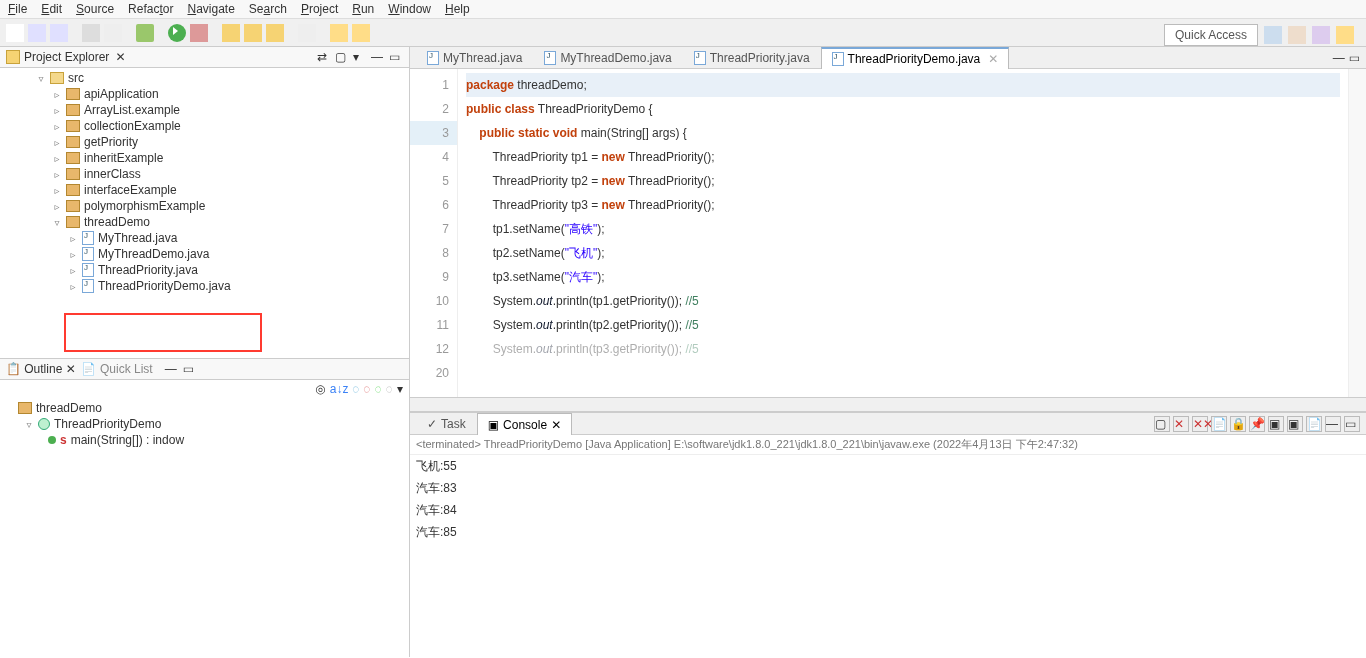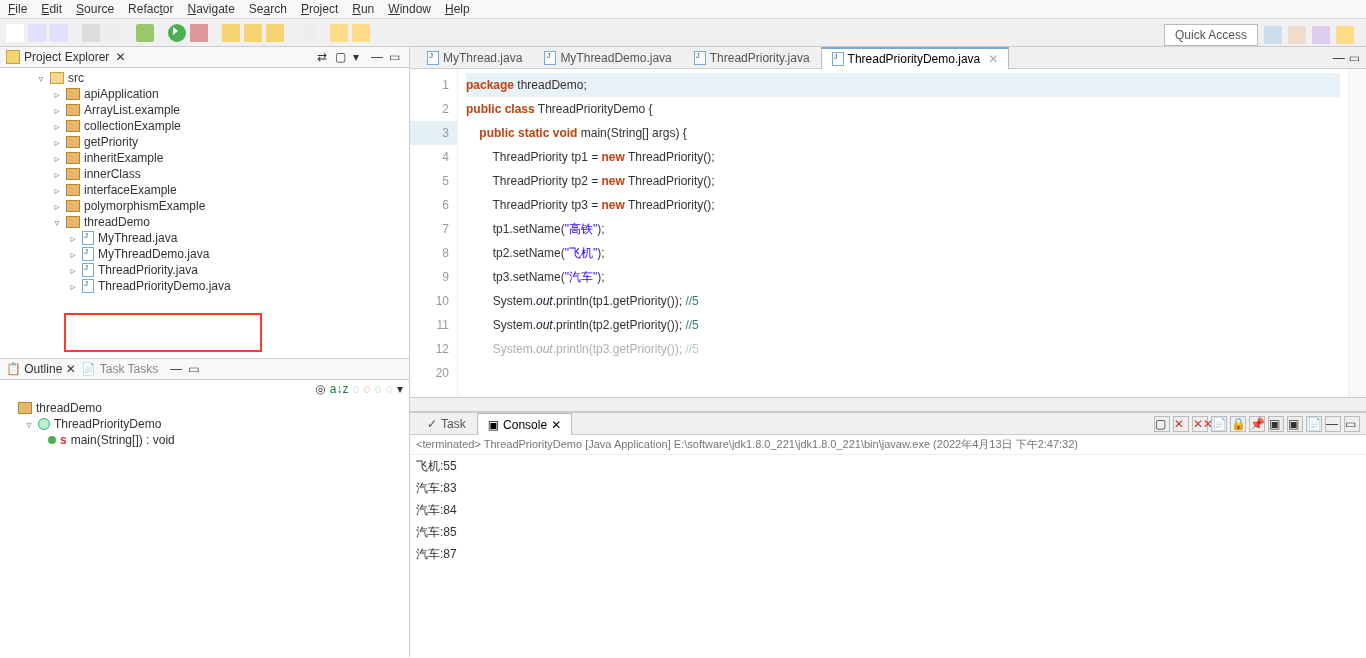--- a/index.html
+++ b/index.html
@@ -217,48 +217,48 @@
           <span class="java-icon"></span>
           <span>ThreadPriorityDemo.java</span>
         </div>
 
       <div class="highlight-box" style="left:64px; top:245px; width:198px; height:39px;"></div>
     </div>
 
     <div class="outline-panel">
       <div class="outline-header">
         <span>📋 <span>Outline</span> ✕</span>
-        <span style="color:#888">📄 <span>Task Tasks</span></span>
+        <span style="color:#888">📄 <span>Quick List</span></span>
         <span class="spacer"></span>
         <span class="iconbtn">—</span>
         <span class="iconbtn">▭</span>
       </div>
       <div class="outline-tools">
         <span class="iconbtn">◎</span>
-        <span class="iconbtn" style="color:#15803d">a↓z</span>
+        <span class="iconbtn" style="color:#3b82f6">a↓z</span>
         <span class="iconbtn" style="color:#39c">◌</span>
         <span class="iconbtn" style="color:#c33">◌</span>
         <span class="iconbtn" style="color:#3c3">◌</span>
         <span class="iconbtn" style="color:#999">◌</span>
         <span class="iconbtn">▾</span>
       </div>
       <div class="outline-tree">
         <div class="tree-item">
             <span class="pkg-icon"></span>
             <span>threadDemo</span>
           </div>
         <div class="tree-item" style="padding-left:16px">
             <span class="exp">▿</span>
             <span class="class-icon"></span>
             <span>ThreadPriorityDemo</span>
           </div>
         <div class="tree-item" style="padding-left:40px">
             <span class="dot-green"></span>
             <sup style="color:#c33;font-weight:bold">s</sup> 
-            <span>main(String[]) : void</span>
+            <span>main(String[]) : indow</span>
           </div>
       </div>
     </div>
   </div>
 
   <div class="right">
     <div class="editor-tabs">
       <div class="tab">
           <span class="java-icon"></span>
           <span>MyThread.java</span>
@@ -320,17 +320,16 @@
           <span class="iconbtn">—</span>
           <span class="iconbtn">▭</span>
         </div>
       </div>
       <div class="console-status">&lt;terminated&gt; ThreadPriorityDemo [Java Application] E:\software\jdk1.8.0_221\jdk1.8.0_221\bin\javaw.exe (2022年4月13日 下午2:47:32)</div>
       <div class="console-out">
         <div>飞机:55</div>
         <div>汽车:83</div>
         <div>汽车:84</div>
         <div>汽车:85</div>
-        <div>汽车:87</div>
       </div>
     </div>
   </div>
 </div>
 
 </body></html>

